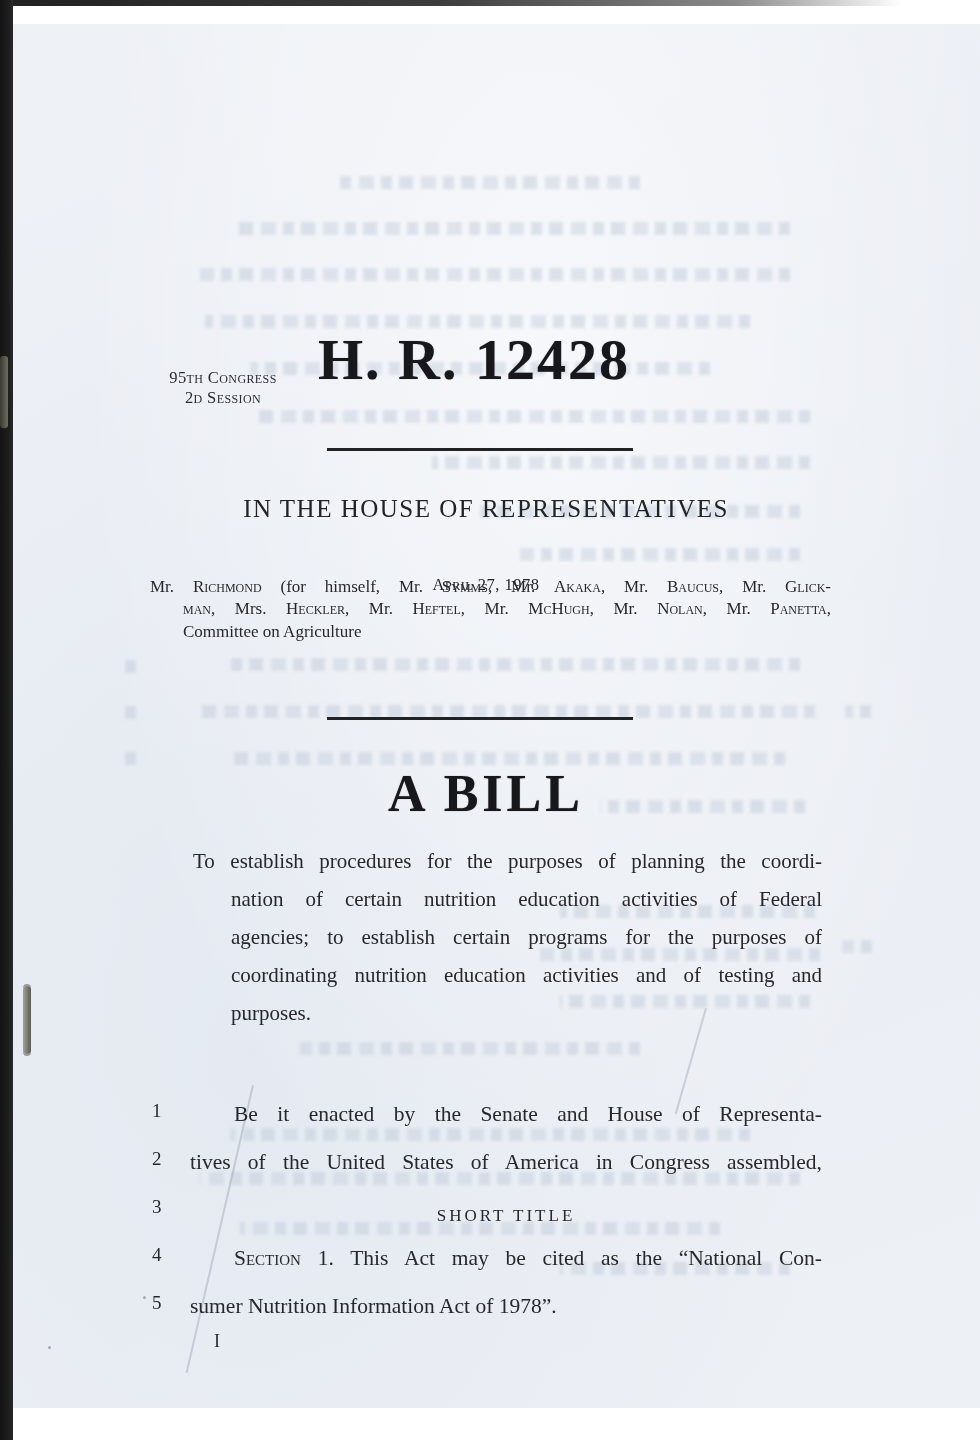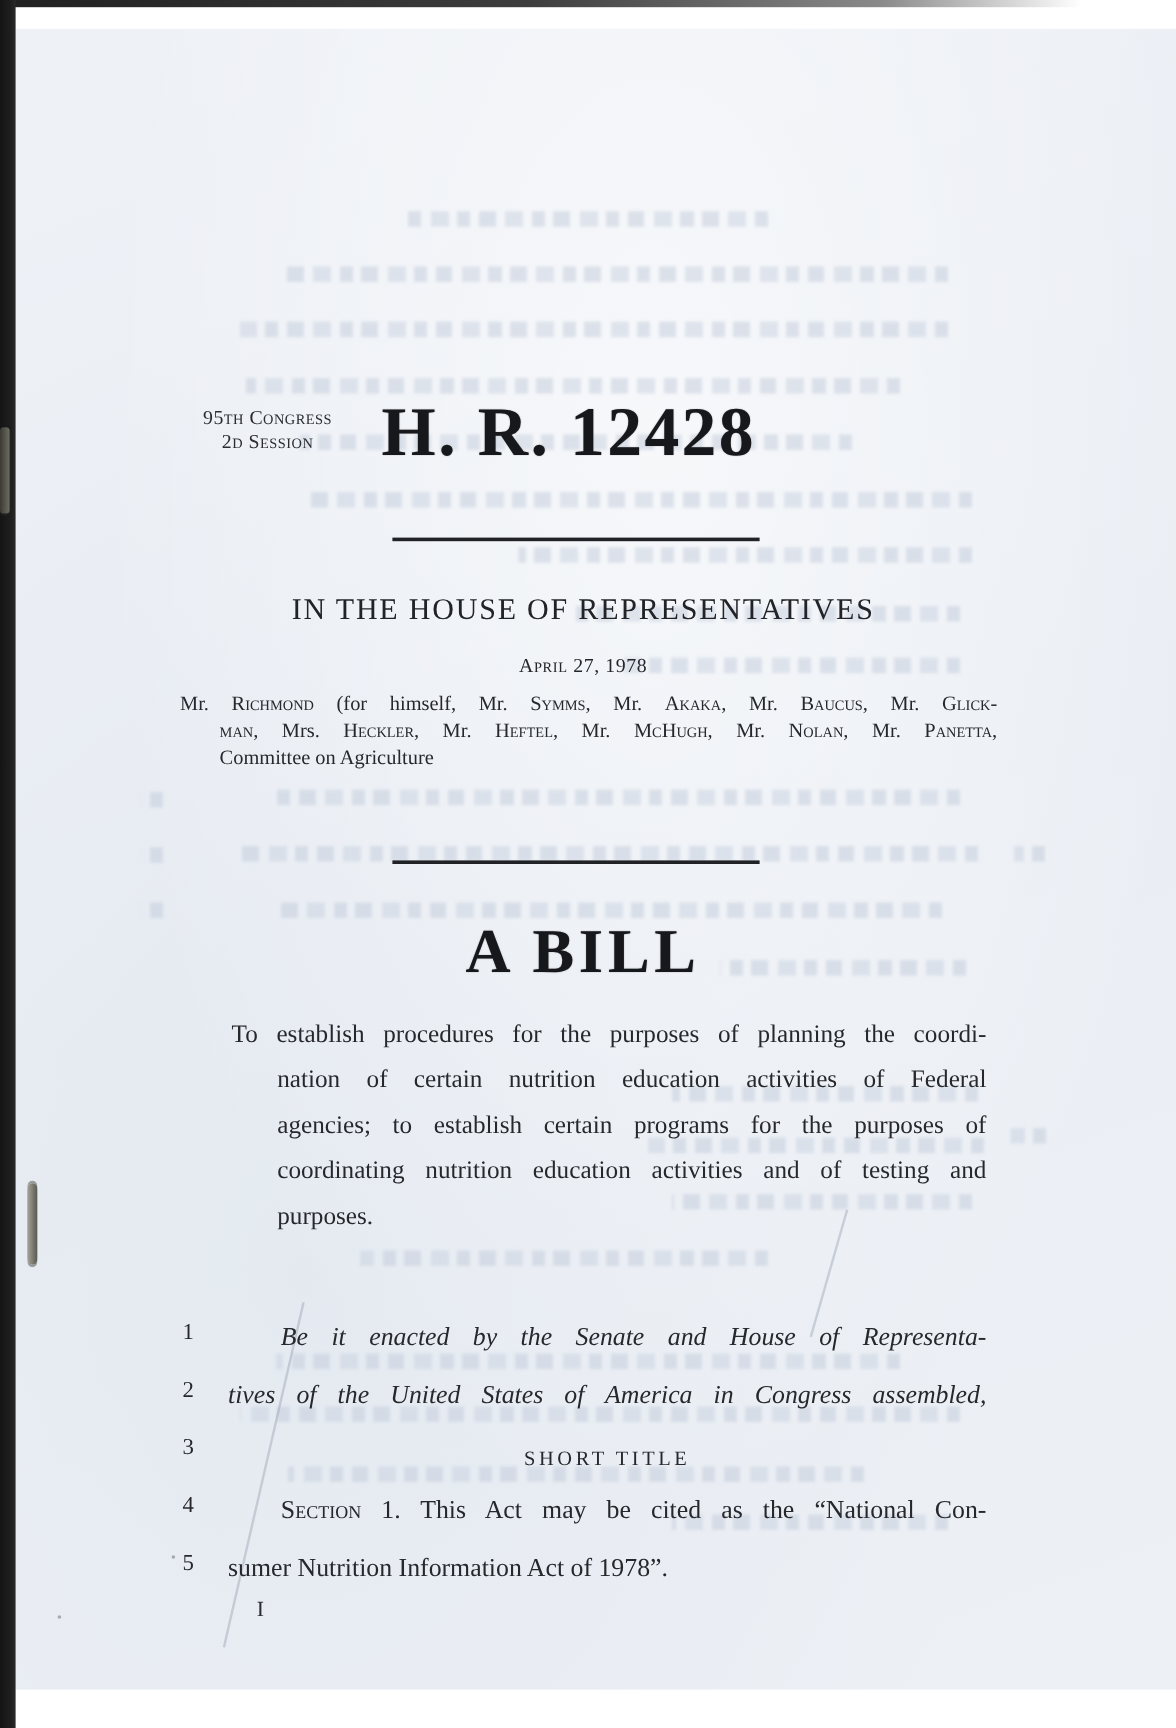--- a/index.html
+++ b/index.html
@@ -22,21 +22,21 @@
   .staple-b{position:absolute;left:23px;top:986px;width:8px;height:68px;border-radius:4px;
             background:linear-gradient(90deg,#a2a298,#5a5a50);
             box-shadow:0 -2px 0 rgba(90,90,80,.55), 0 2px 0 rgba(90,90,80,.55);}
   
   .ghost{position:absolute;height:13px;filter:blur(1.5px);opacity:.5;transform:scaleX(-1);
          background:repeating-linear-gradient(90deg,#c3ccdb 0 11px,rgba(0,0,0,0) 11px 18px,
                     #c9d2e0 18px 33px,rgba(0,0,0,0) 33px 41px,#c3ccdb 41px 55px,rgba(0,0,0,0) 55px 62px);}
   .crease{position:absolute;background:rgba(132,142,160,.35);transform-origin:top left;}
   .speck{position:absolute;width:3px;height:3px;border-radius:50%;background:#6b7280;opacity:.55;}
   
-  .sc{font-variant:small-caps;}
+  .sc{font-variant:small-caps;margin-top:30px;}
   .congress-block{position:absolute;left:137px;top:338px;width:172px;text-align:center;
                   font-size:16.5px;line-height:19.5px;letter-spacing:.4px;color:#2a2c30;}
   .bill-number{position:absolute;left:318px;top:326px;font-size:58px;font-weight:700;
                letter-spacing:2px;color:#17181b;text-shadow:0 0 1px rgba(23,24,27,.45);}
   .rule{position:absolute;left:327px;width:306px;height:3px;background:#202226;}
   .rule-1{top:448px;} .rule-2{top:717px;}
   .chamber-heading{position:absolute;left:150px;top:495px;width:672px;text-align:center;
                    font-size:25px;letter-spacing:1.5px;color:#212327;}
   .intro-date{position:absolute;left:150px;top:545px;width:672px;text-align:center;
               font-size:16.5px;letter-spacing:.5px;}
@@ -49,21 +49,21 @@
                 text-shadow:0 0 1px rgba(23,24,27,.5);}
   .long-title{position:absolute;left:155px;top:842px;width:667px;font-size:21px;
               line-height:38px;color:#26282c;}
   .long-title .line{text-align:justify;text-align-last:justify;margin-left:38px;}
   .long-title .line.indent{padding-left:38px;}
   .long-title .line.plain{text-align:left;text-align-last:left;}
   .body-lines{position:absolute;left:150px;top:1096px;width:672px;}
   .body-row{position:relative;height:48px;}
   .lnum{position:absolute;left:2px;top:4px;font-size:19px;color:#26282c;}
   .ltext{margin-left:40px;font-size:21.5px;line-height:32px;padding-top:2px;color:#26282c;}
-  .body-row.italic .ltext{font-style:italic;}
+  .body-row.italic .ltext{}
   .body-row.indent .ltext{text-indent:44px;}
   .body-row.justify .ltext{text-align:justify;text-align-last:justify;}
   .body-row.center-head .ltext{text-align:center;font-size:17px;letter-spacing:3px;padding-top:8px;}
   .page-marker{position:absolute;left:214px;top:1331px;font-size:18px;color:#2a2c30;}
 </style>
 </head>
 <body>
 
 <div class="canvas">
   <div class="paper"></div>

